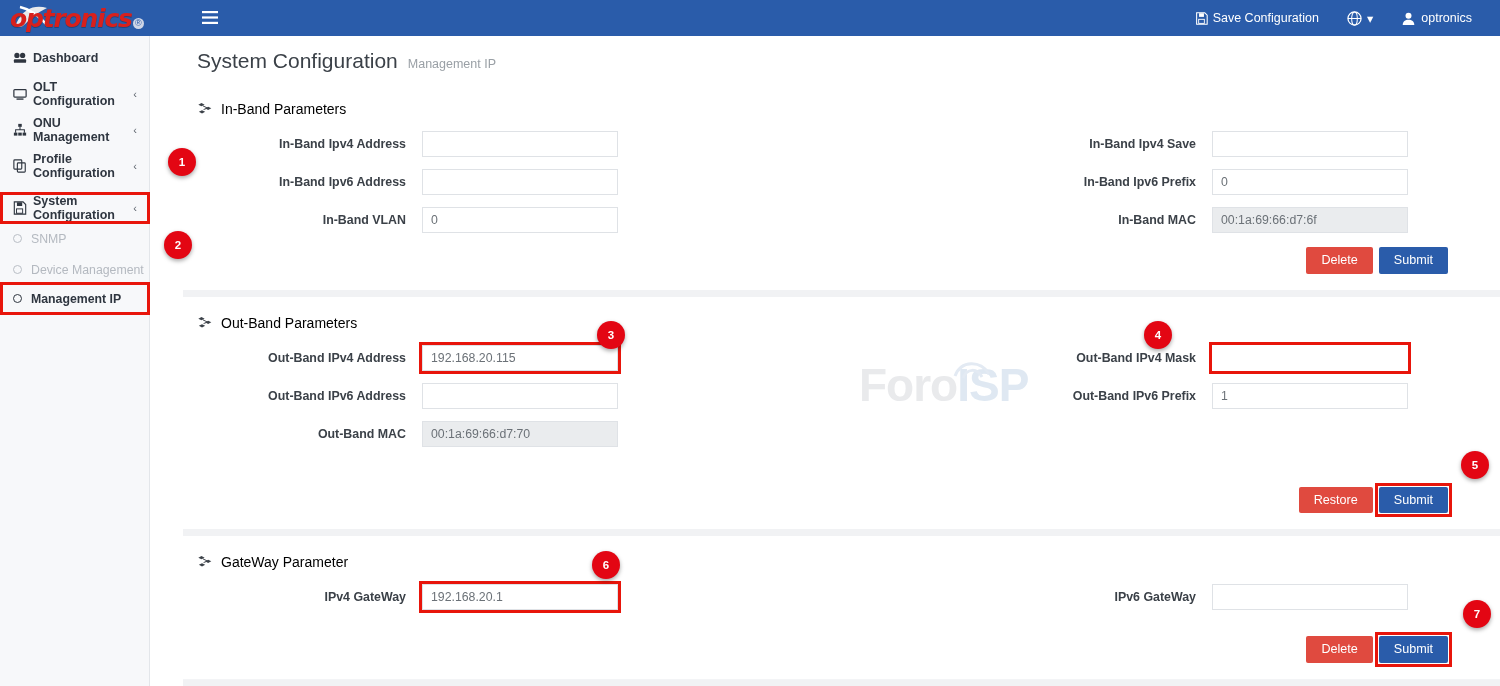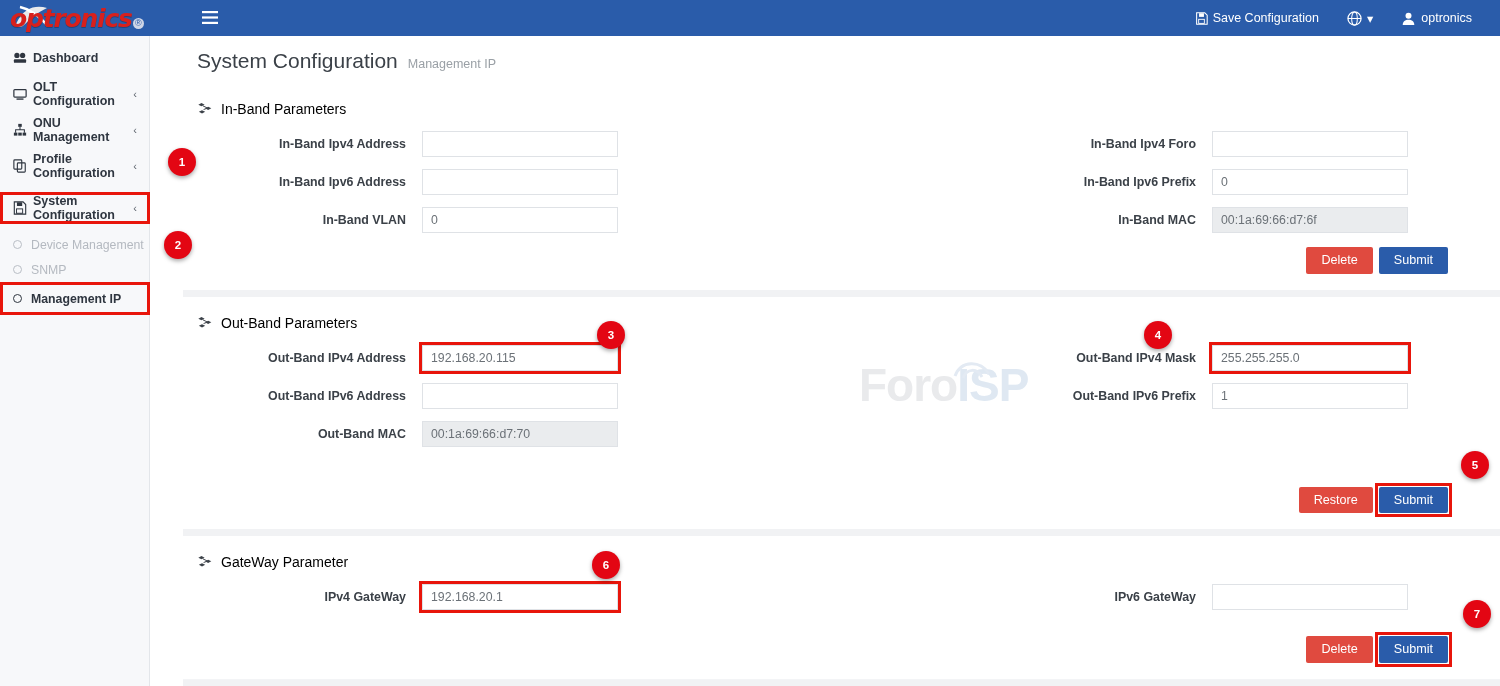--- a/index.html
+++ b/index.html
@@ -355,27 +355,27 @@
           <path d="M1.5 1h10l3 3v11h-13V1z" fill="none" stroke="#2f3640" stroke-width="1.3"></path>
           <rect x="4.5" y="1.5" width="6" height="4.2" fill="#2f3640"></rect>
           <rect x="4" y="9" width="7" height="5" fill="none" stroke="#2f3640" stroke-width="1.1"></rect>
         </svg>
     </span>
     <span class="mi-label">System Configuration</span>
     <span class="mi-caret">‹</span>
     <span class="hl-box" style="left:0;top:2px;right:-1px;bottom:2px;"></span>
   </div>
 
+  <div class="sub-item">
+    <span class="ring"></span>
+    <span>SNMP</span>
+  </div>
   <div class="sub-item" style="margin-top:6px;">
     <span class="ring"></span>
     <span>Device Management</span>
-  </div>
-  <div class="sub-item">
-    <span class="ring"></span>
-    <span>SNMP</span>
   </div>
   <div class="sub-item active" style="margin-top:4px;">
     <span class="ring"></span>
     <span>Management IP</span>
     <span class="hl-box" style="left:0;top:-4px;right:-1px;bottom:-4px;"></span>
   </div>
 </div>
 
 <div id="main">
 
@@ -396,21 +396,21 @@
       </span>
       <span>In-Band Parameters</span>
     </div>
 
     <div class="form-row">
       <div class="fgroup colA">
         <label class="flabel">In-Band Ipv4 Address</label>
         <input class="finput" type="text" value="" style="">
       </div>
       <div class="fgroup colB">
-        <label class="flabel">In-Band Ipv4 Foro</label>
+        <label class="flabel">In-Band Ipv4 Save</label>
         <input class="finput" type="text" value="" style="">
       </div>
     </div>
 
     <div class="form-row">
       <div class="fgroup colA">
         <label class="flabel">In-Band Ipv6 Address</label>
         <input class="finput" type="text" value="" style="">
       </div>
       <div class="fgroup colB">
@@ -456,21 +456,20 @@
     </div>
 
     <div class="form-row">
       <div class="fgroup colA hl">
         <label class="flabel">Out-Band IPv4 Address</label>
         <input class="finput" type="text" value="192.168.20.115" style="">
         <span class="hl-box" style="left:222px;top:-3px;width:202px;height:32px;"></span>
       </div>
       <div class="fgroup colB hl">
         <label class="flabel">Out-Band IPv4 Mask</label>
-        <input class="finput" type="text" value="255.255.255.0" style="">
         <span class="hl-box" style="left:372px;top:-3px;width:202px;height:32px;"></span>
       </div>
     </div>
 
     <div class="form-row">
       <div class="fgroup colA">
         <label class="flabel">Out-Band IPv6 Address</label>
         <input class="finput" type="text" value="" style="">
       </div>
       <div class="fgroup colB">

